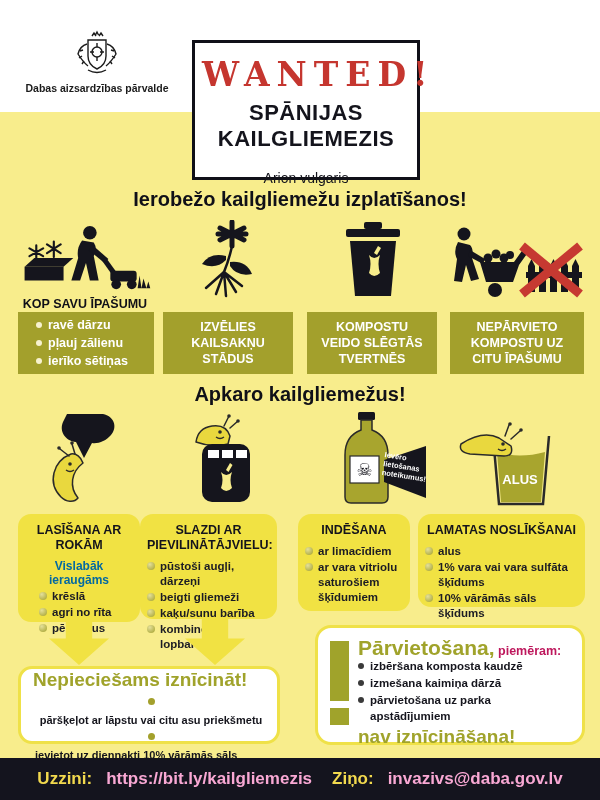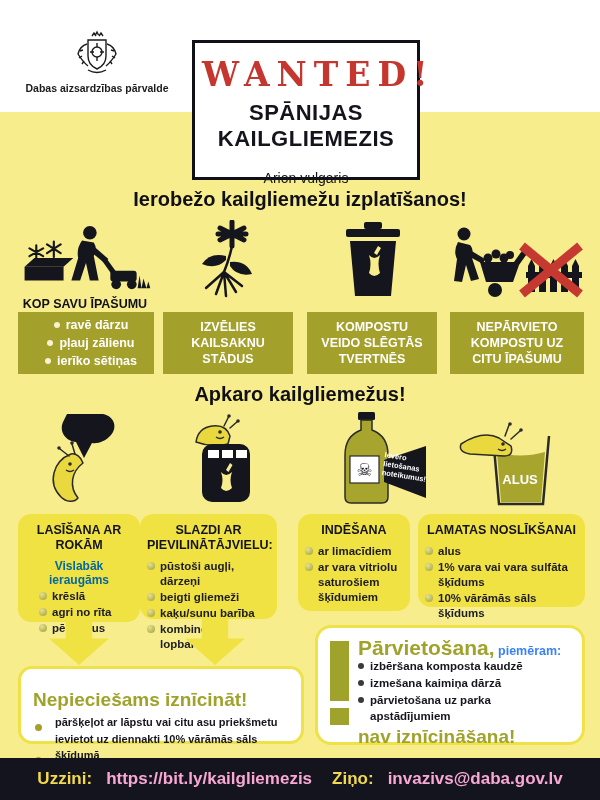--- a/index.html
+++ b/index.html
@@ -14,47 +14,47 @@
   .wanted-title{margin-top:12px;font-family:"DejaVu Serif","Liberation Serif",serif;font-weight:bold;
     font-size:33px;color:#c5362f;letter-spacing:7px;padding-left:7px;}
   .wanted-name{margin-top:6px;font-size:22px;font-weight:bold;color:#14141c;line-height:1.18;letter-spacing:.5px;}
   .wanted-latin{margin-top:18px;font-size:14px;color:#14141c;}
   .h-section{position:absolute;left:0;width:600px;text-align:center;font-size:20px;font-weight:bold;color:#101018;}
   .icon-cell{position:absolute;display:flex;align-items:flex-end;justify-content:center;}
   .kop-label{position:absolute;left:16px;top:297px;width:138px;text-align:center;font-size:12.5px;
     font-weight:bold;color:#101018;}
   .olive-box{position:absolute;top:312px;height:62px;background:#a3a02c;color:#ffffff;font-weight:bold;
     font-size:12.5px;line-height:1.3;display:flex;flex-direction:column;justify-content:center;
-    text-align:center;padding:20px 8px;box-sizing:border-box;align-items:center;}
+    text-align:center;padding:20px 8px;box-sizing:border-box;}
   .olive-box .b-row{display:flex;align-items:center;text-align:left;gap:6px;margin:1px 0 1px 10px;}
   .dot-cream{width:6px;height:6px;border-radius:50%;background:#f7f2cf;flex:0 0 auto;}
   .card{position:absolute;top:514px;background:#f1e243;border-radius:13px;padding:9px 7px 6px 7px;box-sizing:border-box;}
   .card-title{font-size:12.5px;font-weight:bold;color:#14141c;text-align:center;line-height:1.2;margin-bottom:6px;}
   .card-intro{font-size:12px;font-weight:bold;color:#0369a1;text-align:center;margin-bottom:2px;}
   .c-row{display:flex;align-items:flex-start;gap:5px;margin:1px 0;font-size:11.5px;font-weight:bold;
     color:#1c1c24;line-height:1.3;}
   .c-row.indent{margin-left:14px;}
   .dot-olive{width:8px;height:8px;border-radius:50%;flex:0 0 auto;margin-top:3px;
     background:radial-gradient(circle at 35% 30%,#e4e09a,#a3a02c);}
   .down-arrow{position:absolute;top:617px;width:60px;height:48px;background:#f1e243;
     clip-path:polygon(28% 0,72% 0,72% 45%,100% 45%,50% 100%,0 45%,28% 45%);}
   .white-box{position:absolute;background:#ffffff;border:3px solid #efe148;box-sizing:border-box;}
-  .destroy-box{left:18px;top:666px;width:286px;height:78px;border-radius:14px;padding:20px 10px;}
+  .destroy-box{left:18px;top:666px;width:262px;height:78px;border-radius:14px;padding:0 10px;}
   .destroy-title{font-size:19px;font-weight:bold;color:#a0a32b;margin:0 0 3px 2px;}
-  .d-row{display:flex;align-items:flex-end;gap:13px;font-size:11px;font-weight:bold;color:#15151d;
-    line-height:1.5;margin-left:4px;}
+  .d-row{display:flex;align-items:center;gap:7px;font-size:11px;font-weight:bold;color:#15151d;
+    line-height:1.5;margin-left:4px;flex-direction:column;}
   .dot-olive2{width:7px;height:7px;border-radius:50%;background:#a3a02c;flex:0 0 auto;margin-top:4px;}
   .reloc-box{left:315px;top:625px;width:270px;height:120px;border-radius:16px;padding:9px 8px 6px 12px;
     display:flex;gap:9px;}
   .excl-col{display:flex;flex-direction:column;align-items:center;padding-top:4px;}
   .excl-bar{width:19px;height:60px;background:#a0a32b;}
   .excl-dot{width:19px;height:17px;background:#a0a32b;margin-top:7px;}
   .reloc-head{line-height:1;}
   .reloc-head .big{font-size:21px;font-weight:bold;color:#a0a32b;}
-  .reloc-head .small{font-size:12.5px;font-weight:bold;color:#3b82f6;}
+  .reloc-head .small{font-size:12.5px;font-weight:bold;color:#be185d;}
   .r-row{display:flex;align-items:flex-start;gap:6px;font-size:11.5px;font-weight:bold;color:#15151d;
     line-height:1.38;margin-top:1px;}
   .dot-dark{width:6px;height:6px;border-radius:50%;background:#3a3a3a;flex:0 0 auto;margin-top:4px;}
   .reloc-footer{font-size:19px;font-weight:bold;color:#a0a32b;margin-top:2px;}
   .footer-bar{position:absolute;left:0;top:758px;width:600px;height:42px;background:#14141e;
     display:flex;align-items:center;justify-content:center;gap:14px;font-size:17px;font-weight:bold;}
   .footer-bar .yl{color:#f2d94e;}
   .footer-bar .wh{color:#f9a8d4;}
   .banner-note{position:absolute;left:76px;top:44px;width:52px;transform:rotate(9deg);
     font-size:7.5px;font-weight:bold;color:#ffffff;line-height:1.2;}

